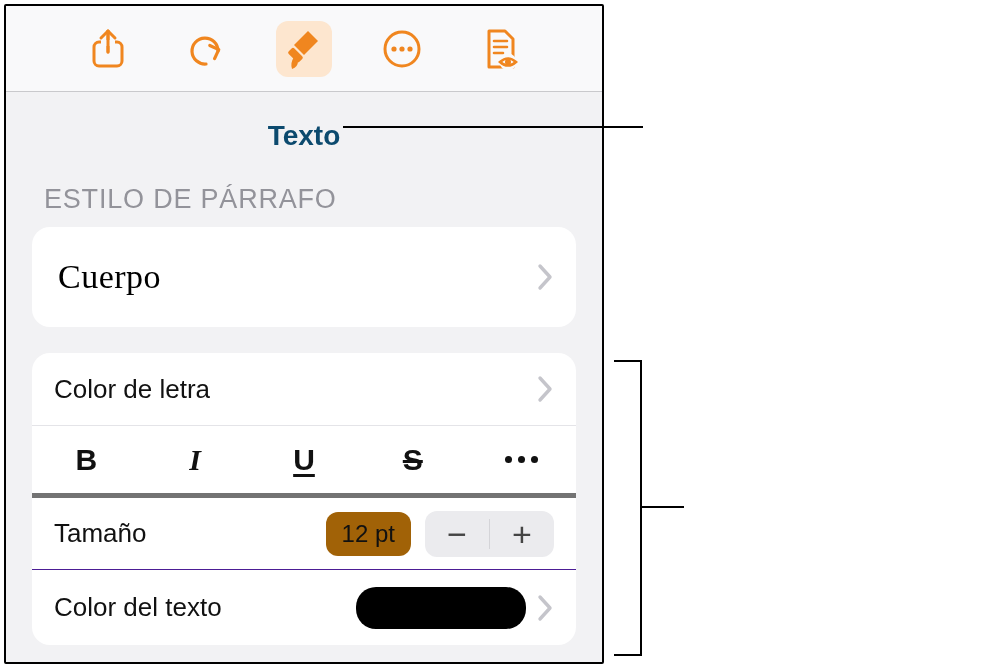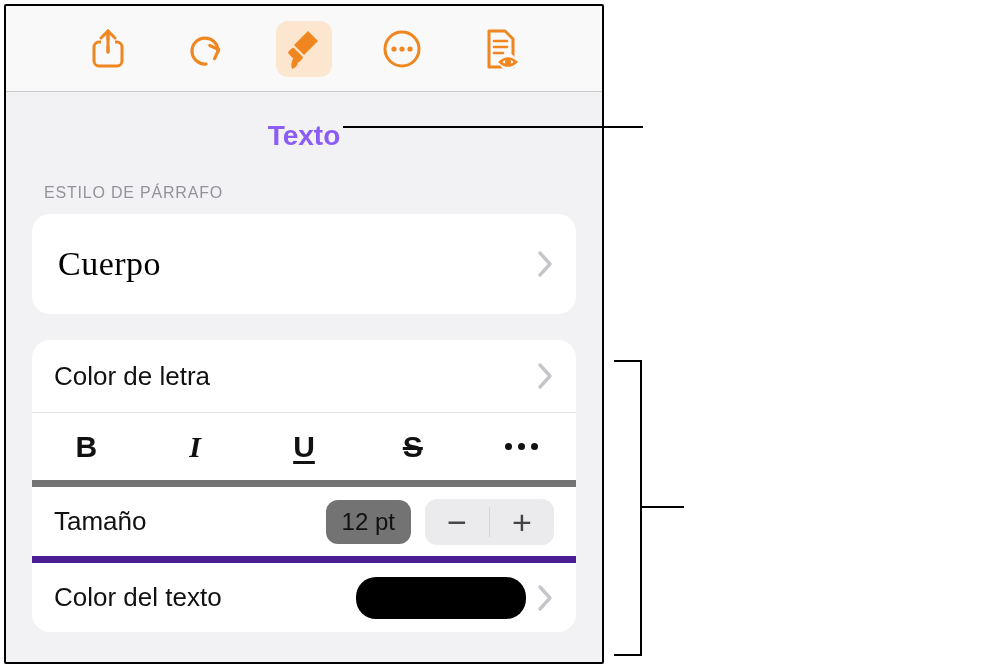--- a/index.html
+++ b/index.html
@@ -20,39 +20,39 @@
       width: 56px; height: 56px; border-radius: 12px;
       display: flex; align-items: center; justify-content: center;
       cursor: pointer;
     }
     .tbtn.active { background: #fde6cf; }
     .tbtn svg { display: block; }
     .orange-stroke { stroke: #f0861f; }
     .orange-fill { fill: #f0861f; }
     
     .section-title {
-      text-align: center; font-weight: 600; font-size: 28px; color: #8b5cf6;
+      text-align: center; font-weight: 600; font-size: 28px; color: #0c4a6e;
       padding: 28px 0 18px 0;
     }
     
     .header-label {
-      font-size: 16px; letter-spacing: 0.8px; color: #93939a;
+      font-size: 27px; letter-spacing: 0.8px; color: #93939a;
       padding: 14px 0 12px 38px;
     }
     
     .card {
       background: #fff; border-radius: 18px; margin: 0 26px;
       overflow: hidden;
     }
     .card.mt { margin-top: 26px; }
     .row {
       display: flex; align-items: center; padding: 0 22px;
       height: 72px; position: relative;
     }
-    .row + .row { border-top: 7px solid #4c1d95; }
+    .row + .row { border-top: 1px solid #4c1d95; }
     .row .label { font-size: 26px; color: #111; flex: 0 0 auto; }
     .row .grow { flex: 1 1 auto; }
     .row .value { font-size: 26px; color: #b7b7bd; margin-right: 10px; }
     .chev {
       flex: 0 0 auto; width: 18px; height: 28px; color: #c5c5cb;
     }
     
     .para-style {
       font-family: Georgia, "Times New Roman", serif;
       font-size: 34px; letter-spacing: 0.5px; color: #000000;
@@ -71,23 +71,23 @@
     .fmt-btn + .fmt-btn { }
     .fmt-glyph {
       font-size: 30px; font-weight: 700; color: #111;
     }
     .fmt-glyph.i { font-style: italic; font-family: Georgia, serif; font-weight: 600; }
     .fmt-u { text-decoration: underline; text-underline-offset: 4px; text-decoration-thickness: 3px; }
     .fmt-s { text-decoration: line-through; text-decoration-thickness: 3px; }
     .fmt-more { display: flex; gap: 6px; }
     .fmt-more .dot { width: 7px; height: 7px; border-radius: 50%; background: #111; }
     
-    .size-row { height: 76px; border-top: 7px solid #737373; }
+    .size-row { height: 76px; border-top: 5px solid #737373; }
     .size-badge {
-      background: #737373; border-radius: 12px; padding: 8px 16px;
+      background: #a16207; border-radius: 12px; padding: 8px 16px;
       font-size: 24px; color: #111; margin-right: 14px;
     }
     .stepper {
       display: flex; align-items: stretch; background: #ebebee; border-radius: 12px;
       height: 46px; overflow: hidden;
     }
     .stepper .sbtn {
       width: 64px; display: flex; align-items: center; justify-content: center;
       font-size: 34px; color: #444; cursor: pointer; user-select: none; line-height: 1;
     }

